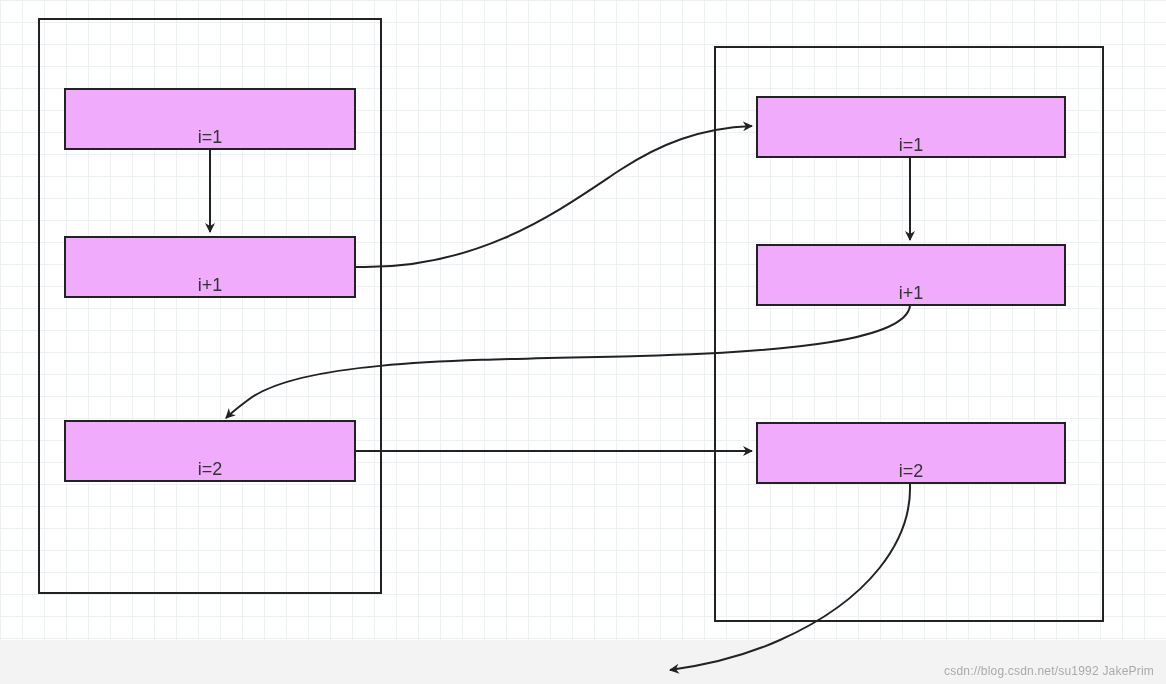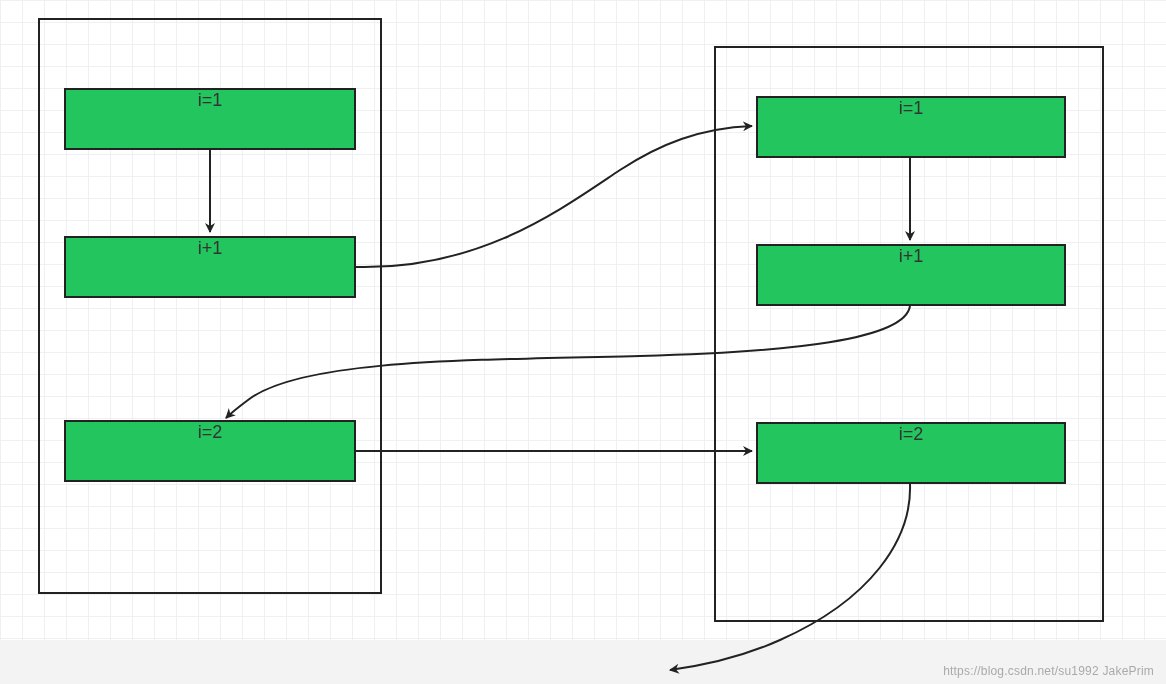--- a/index.html
+++ b/index.html
@@ -23,25 +23,25 @@
     background-size: 22px 22px;
     z-index: 0;
   }
   svg.diagram {
     position: absolute;
     inset: 0;
     z-index: 1;
   }
   .box {
     position: absolute;
-    background: #22c55e;
+    background: #f0abfc;
     border: 2px solid #222;
     box-sizing: border-box;
     display: flex;
-    align-items: flex-start;
+    align-items: flex-end;
     justify-content: center;
     font-size: 18px;
     color: #333;
     z-index: 2;
   }
   .container-box {
     position: absolute;
     background: rgba(255,255,255,0.0);
     border: 2px solid #222;
     box-sizing: border-box;
@@ -107,13 +107,13 @@
 
   <path d="M356,267 C480,270 560,210 620,170 C660,144 700,128 752,126" stroke="#222" stroke-width="2" fill="none" marker-end="url(#arrowhead)"></path>
 
   <path d="M910,306 C905,340 790,352 640,356 C460,360 300,360 248,400 C236,409 230,414 226,418" stroke="#222" stroke-width="2" fill="none" marker-end="url(#arrowhead)"></path>
 
   <path d="M356,451 L752,451" stroke="#222" stroke-width="2" fill="none" marker-end="url(#arrowhead)"></path>
 
   <path d="M910,484 C912,540 870,600 780,640 C740,658 700,666 670,670" stroke="#222" stroke-width="2" fill="none" marker-end="url(#arrowhead)"></path>
 </svg>
 
-<div class="watermark">https://blog.csdn.net/su1992   JakePrim</div>
+<div class="watermark">csdn://blog.csdn.net/su1992   JakePrim</div>
 
 </body></html>

